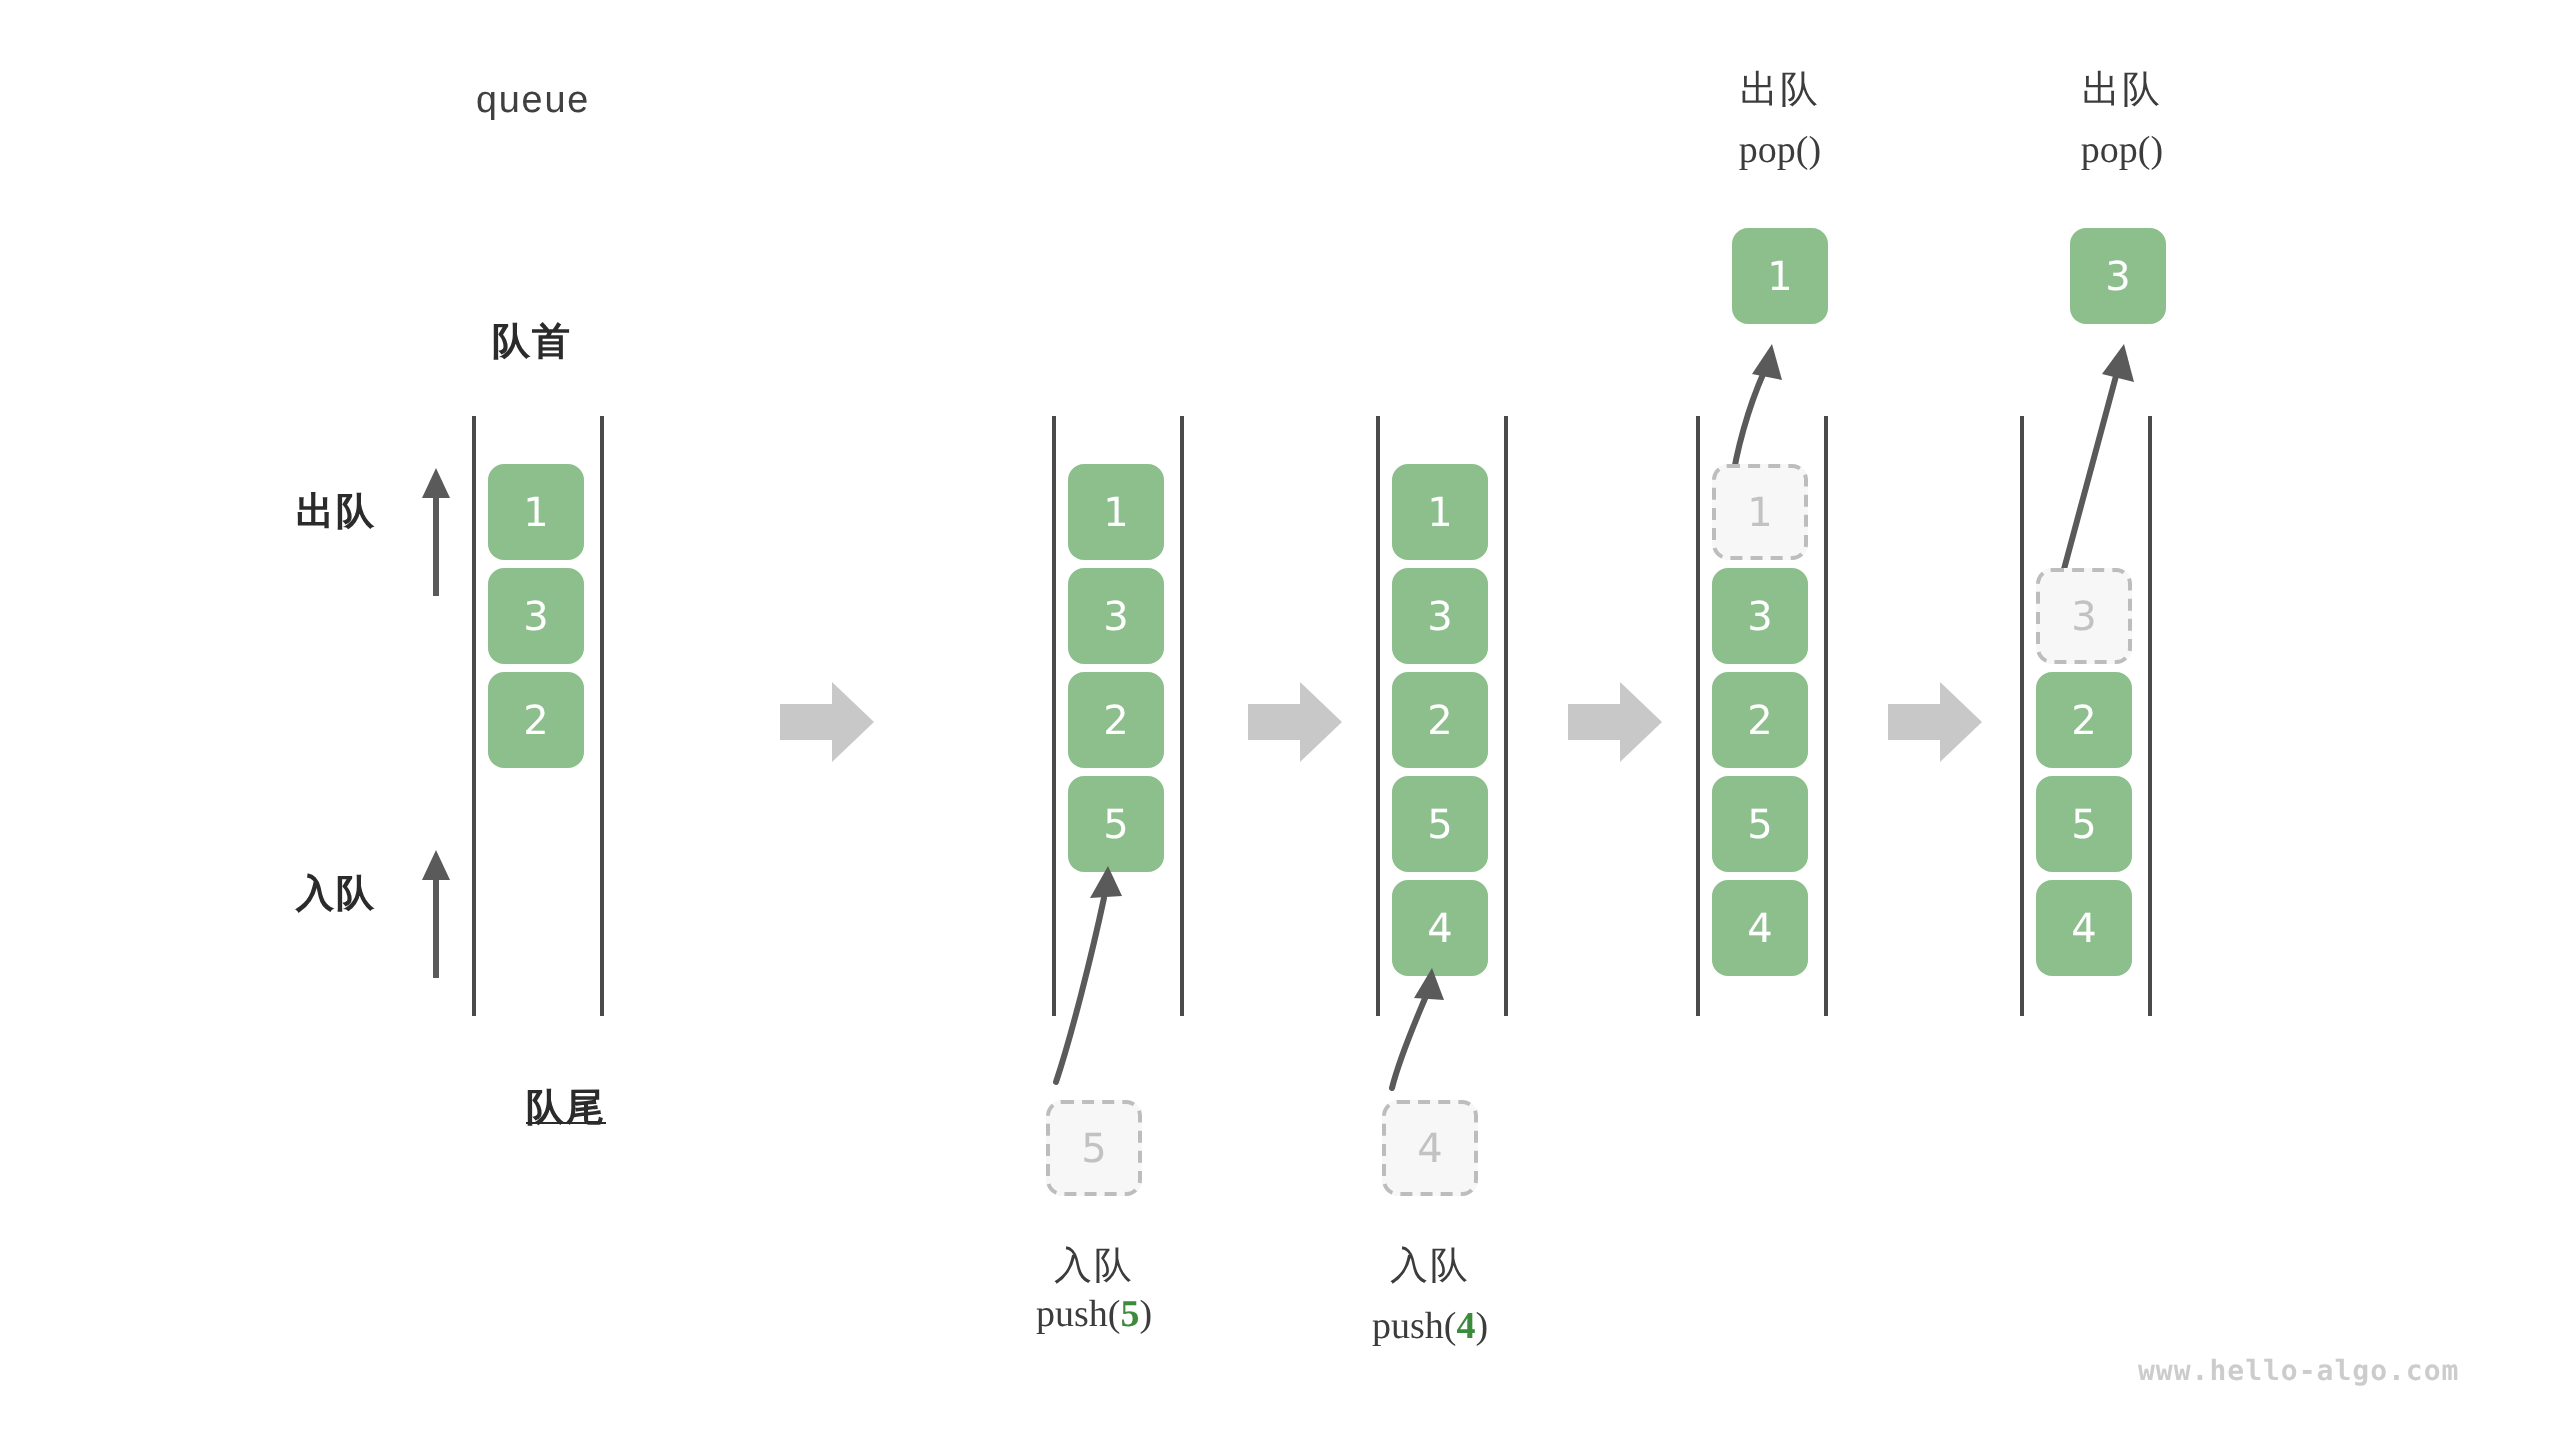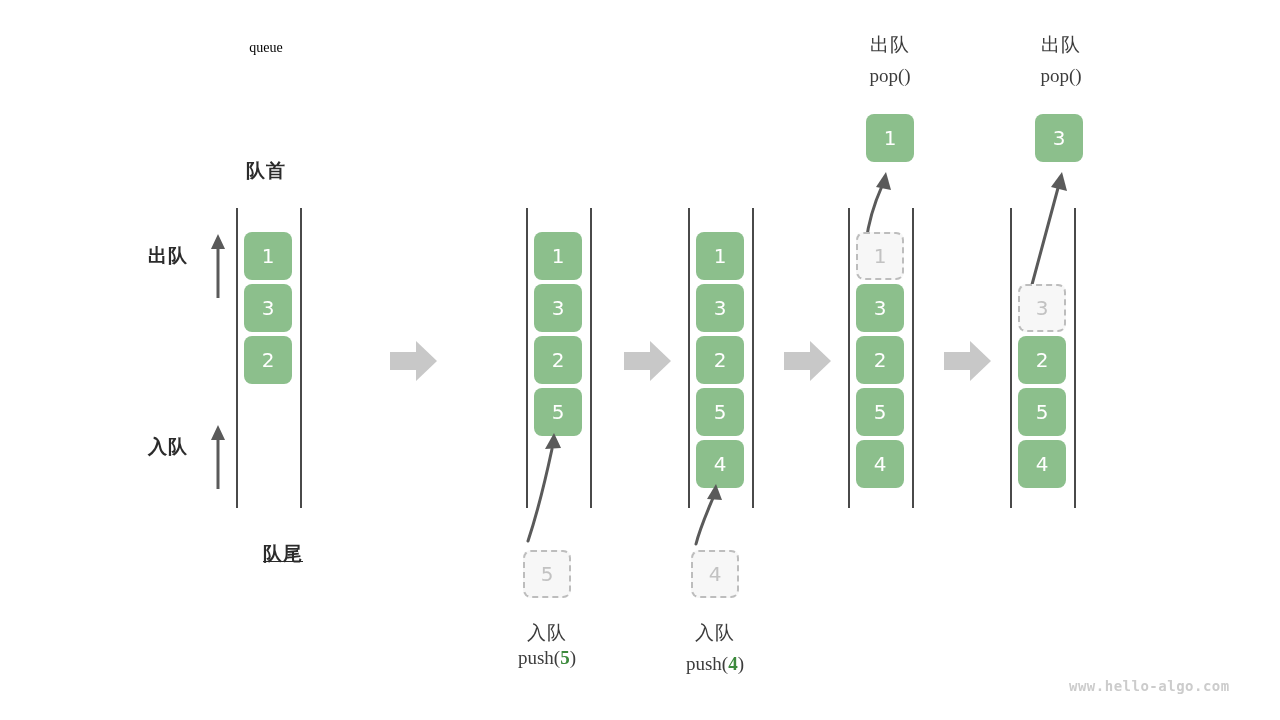--- a/index.html
+++ b/index.html
@@ -27,23 +27,23 @@
 
   
   .title-cn {
     font-size: 23px;
     font-weight: bold;
     color: #4e9a4e;
     letter-spacing: 1px;
     white-space: nowrap;
   }
   .title-en {
-    font-family: Liberation Serif, serif;
-    font-size: 14px;
-    color: #000000;
+    font-family: Liberation Mono, monospace;
+    font-size: 19px;
+    color: #404040;
     white-space: nowrap;
   }
   .label-bold {
     font-size: 19px;
     font-weight: bold;
     color: #2b2b2b;
     white-space: nowrap;
     letter-spacing: 1px;
   }
   .op-cn {

